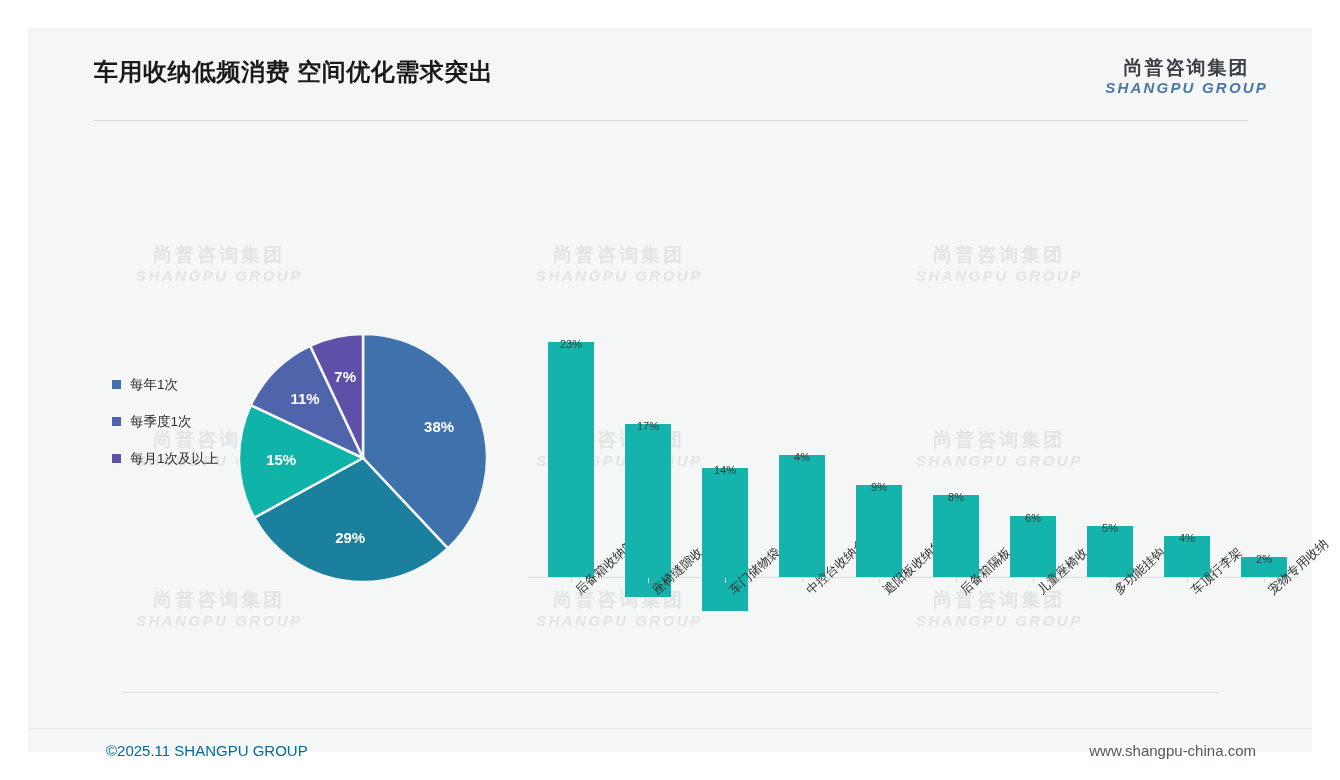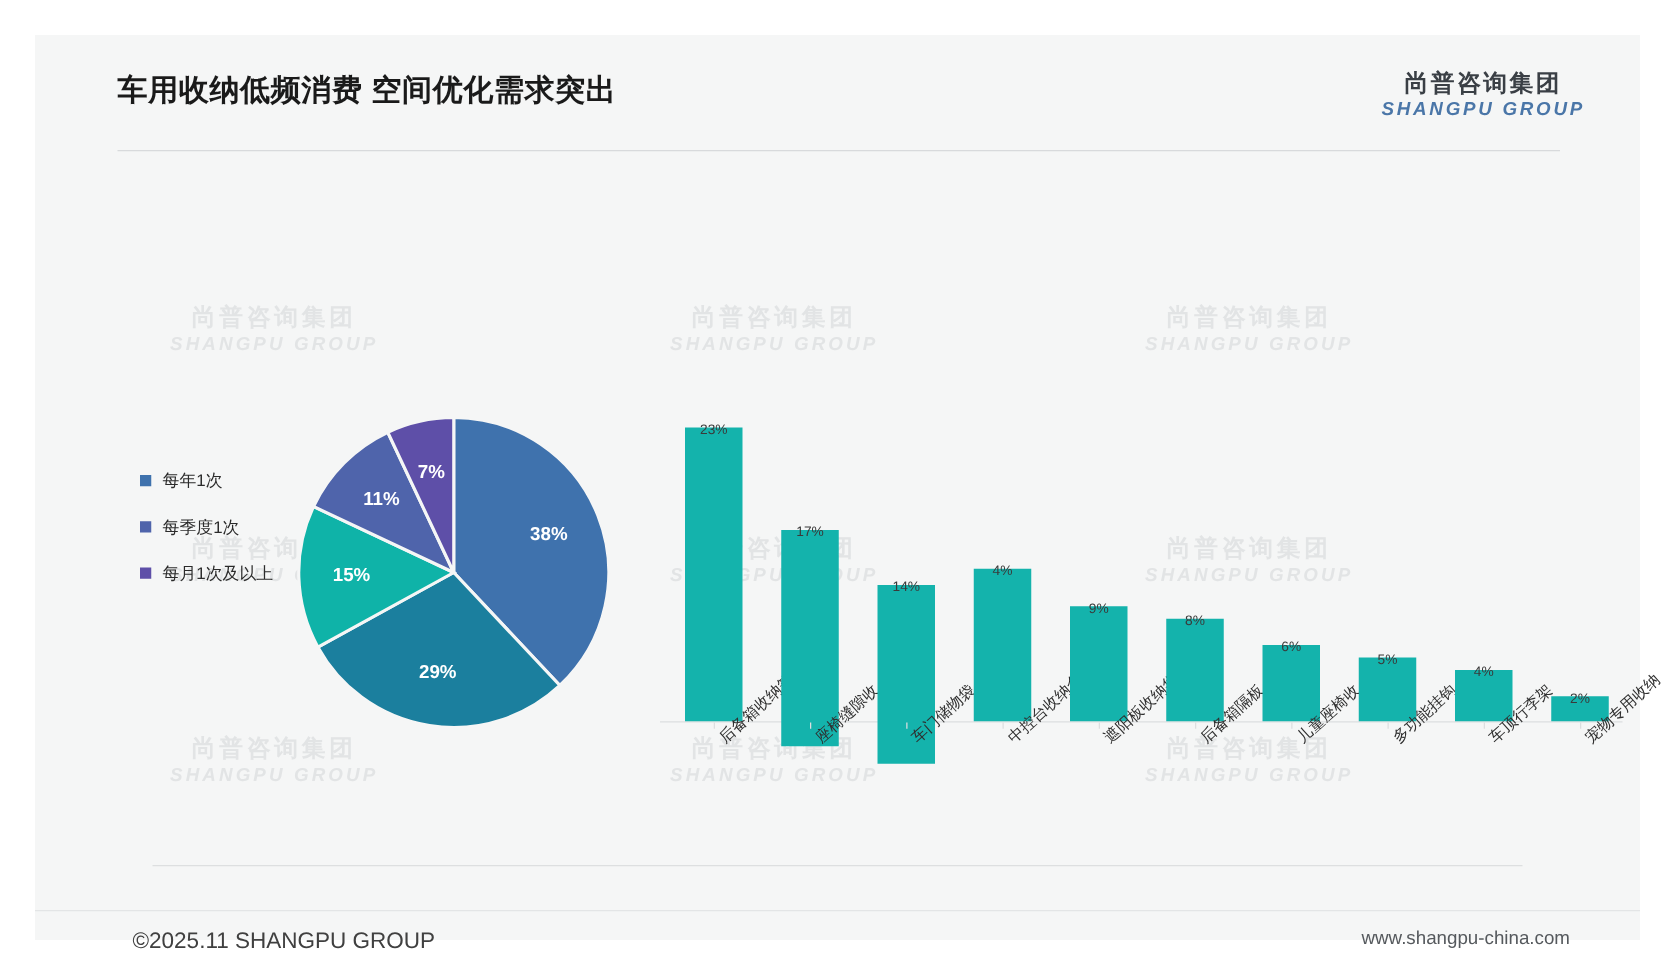--- a/index.html
+++ b/index.html
@@ -134,21 +134,21 @@
   #note {
     position: absolute; left: 116px; top: 680px;
     font-size: 12.5px; color: #6d7276; white-space: nowrap;
   }
   #footer-rule {
     position: absolute; left: 0; top: 700px;
     width: 100%; height: 1px; background: #e3e5e6;
   }
   #footer-left {
     position: absolute; left: 78px; top: 714px;
-    font-size: 18px; color: #404040; white-space: nowrap;
+    font-size: 15px; color: #0369a1; white-space: nowrap;
   }
   #footer-right {
     position: absolute; right: 56px; top: 714px;
     font-size: 15px; color: #55595d; white-space: nowrap;
   }
 </style>
 </head>
 <body>
 
 <div id="slide">

